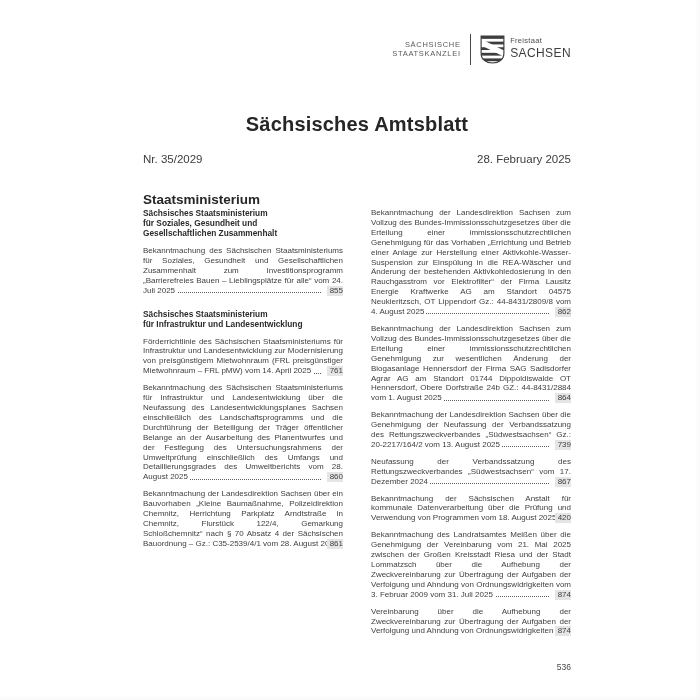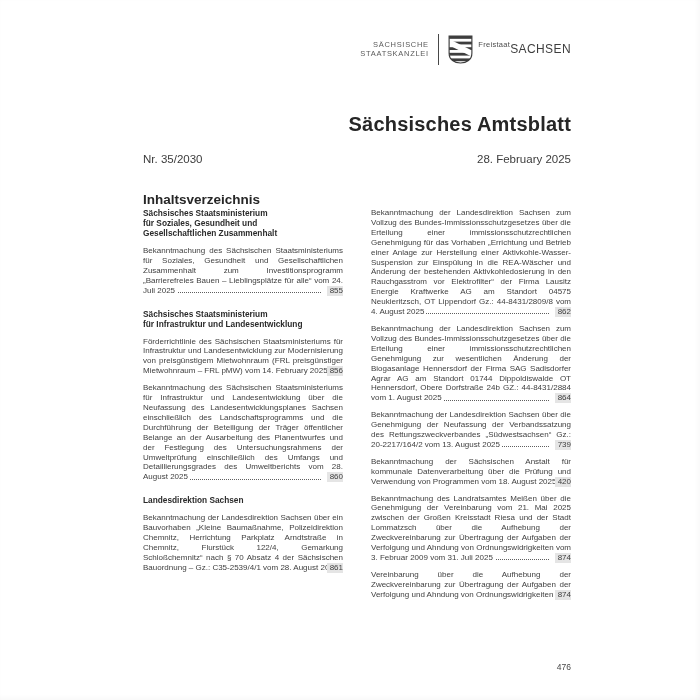--- a/index.html
+++ b/index.html
@@ -23,27 +23,27 @@
     height: 38px;
   }
   .agency {
     text-align: right;
     font-size: 7.5px; letter-spacing: 0.7px;
     color: #5a5a5a; line-height: 9.5px;
     margin-right: 9px;
   }
   .logo-divider { width: 1.5px; height: 31px; background: #474747; margin-right: 9px; }
   .coat { width: 25px; height: 29px; margin-right: 5px; flex: 0 0 auto; }
-  .state { display: flex; flex-direction: row; justify-content: center; }
+  .state { display: flex; flex-direction: column; justify-content: center; }
   .state-small { font-size: 7.5px; color: #4c4c4c; letter-spacing: 0.3px; line-height: 8px; }
   .state-large { font-size: 12px; color: #3e3e3e; letter-spacing: 0.4px; line-height: 16px; }
   
   .title {
     margin: 45px 0 0;
-    text-align: right;
+    text-align: center;
     font-size: 20px; font-weight: bold;
     color: #262626; letter-spacing: 0.2px;
   }
   .issue-row {
     display: flex; justify-content: space-between;
     font-size: 11.5px; color: #3c3c3c;
     margin-top: 17px;
   }
   .toc-heading {
     font-size: 13.5px; font-weight: bold; color: #262626;
@@ -110,44 +110,44 @@
     </svg>
     <div class="state">
       <div class="state-small">Freistaat</div>
       <div class="state-large">SACHSEN</div>
     </div>
   </header>
 
   <h1 class="title">Sächsisches Amtsblatt</h1>
 
   <div class="issue-row">
-    <span>Nr. 35/2030</span>
+    <span>Nr. 35/2029</span>
     <span>28. February 2025</span>
   </div>
 
-  <h2 class="toc-heading">Inhaltsverzeichnis</h2>
+  <h2 class="toc-heading">Staatsministerium</h2>
 
   <div class="columns" id="toc-columns">
       <div class="toc-col">
         <div class="sec-heading">Sächsisches Staatsministerium
 für Soziales, Gesundheit und
 Gesellschaftlichen Zusammenhalt</div>
         <div class="entry"><span class="txt">Bekanntmachung des Sächsischen Staatsministeriums für Soziales, Gesundheit und Gesellschaftlichen Zusammenhalt zum Investitionsprogramm „Barrierefreies Bauen – Lieblingsplätze für alle“ vom 24. Juli 2025</span><span class="leader"></span><span class="num">855</span></div>
         <div class="sec-heading">Sächsisches Staatsministerium
 für Infrastruktur und Landesentwicklung</div>
-        <div class="entry"><span class="txt">Förderrichtlinie des Sächsischen Staatsministeriums für Infrastruktur und Landesentwicklung zur Modernisierung von preisgünstigem Mietwohnraum (FRL preisgünstiger Mietwohnraum – FRL pMW) vom 14. February 2025</span><span class="leader"></span><span class="num">856</span></div>
+        <div class="entry"><span class="txt">Förderrichtlinie des Sächsischen Staatsministeriums für Infrastruktur und Landesentwicklung zur Modernisierung von preisgünstigem Mietwohnraum (FRL preisgünstiger Mietwohnraum – FRL pMW) vom 14. April 2025</span><span class="leader"></span><span class="num">761</span></div>
         <div class="entry"><span class="txt">Bekanntmachung des Sächsischen Staatsministeriums für Infrastruktur und Landesentwicklung über die Neufassung des Landesentwicklungsplanes Sachsen einschließlich des Landschaftsprogramms und die Durchführung der Beteiligung der Träger öffentlicher Belange an der Ausarbeitung des Planentwurfes und der Festlegung des Untersuchungsrahmens der Umweltprüfung einschließlich des Umfangs und Detaillierungsgrades des Umweltberichts vom 28. August 2025</span><span class="leader"></span><span class="num">860</span></div>
-        <div class="sec-heading">Landesdirektion Sachsen</div>
         <div class="entry"><span class="txt">Bekanntmachung der Landesdirektion Sachsen über ein Bauvorhaben „Kleine Baumaßnahme, Polizeidirektion Chemnitz, Herrichtung Parkplatz Arndtstraße in Chemnitz, Flurstück 122/4, Gemarkung Schloßchemnitz“ nach § 70 Absatz 4 der Sächsischen Bauordnung – Gz.: C35-2539/4/1 vom 28. August 2025</span><span class="leader"></span><span class="num">861</span></div>
       </div>
       <div class="toc-col">
         <div class="entry"><span class="txt">Bekanntmachung der Landesdirektion Sachsen zum Vollzug des Bundes-Immissionsschutzgesetzes über die Erteilung einer immissionsschutzrechtlichen Genehmigung für das Vorhaben „Errichtung und Betrieb einer Anlage zur Herstellung einer Aktivkohle-Wasser-Suspension zur Einspülung in die REA-Wäscher und Änderung der bestehenden Aktivkohledosierung in den Rauchgasstrom vor Elektrofilter“ der Firma Lausitz Energie Kraftwerke AG am Standort 04575 Neukieritzsch, OT Lippendorf Gz.: 44-8431/2809/8 vom 4. August 2025</span><span class="leader"></span><span class="num">862</span></div>
         <div class="entry"><span class="txt">Bekanntmachung der Landesdirektion Sachsen zum Vollzug des Bundes-Immissionsschutzgesetzes über die Erteilung einer immissionsschutzrechtlichen Genehmigung zur wesentlichen Änderung der Biogasanlage Hennersdorf der Firma SAG Sadisdorfer Agrar AG am Standort 01744 Dippoldiswalde OT Hennersdorf, Obere Dorfstraße 24b GZ.: 44-8431/2884 vom 1. August 2025</span><span class="leader"></span><span class="num">864</span></div>
         <div class="entry"><span class="txt">Bekanntmachung der Landesdirektion Sachsen über die Genehmigung der Neufassung der Verbandssatzung des Rettungszweckverbandes „Südwestsachsen“ Gz.: 20-2217/164/2 vom 13. August 2025</span><span class="leader"></span><span class="num">739</span></div>
+        <div class="entry"><span class="txt">Neufassung der Verbandssatzung des Rettungszweckverbandes „Südwestsachsen“ vom 17. Dezember 2024</span><span class="leader"></span><span class="num">867</span></div>
         <div class="entry"><span class="txt">Bekanntmachung der Sächsischen Anstalt für kommunale Datenverarbeitung über die Prüfung und Verwendung von Programmen vom 18. August 2025</span><span class="leader"></span><span class="num">420</span></div>
         <div class="entry"><span class="txt">Bekanntmachung des Landratsamtes Meißen über die Genehmigung der Vereinbarung vom 21. Mai 2025 zwischen der Großen Kreisstadt Riesa und der Stadt Lommatzsch über die Aufhebung der Zweckvereinbarung zur Übertragung der Aufgaben der Verfolgung und Ahndung von Ordnungswidrigkeiten vom 3. Februar 2009 vom 31. Juli 2025</span><span class="leader"></span><span class="num">874</span></div>
         <div class="entry"><span class="txt">Vereinbarung über die Aufhebung der Zweckvereinbarung zur Übertragung der Aufgaben der Verfolgung und Ahndung von Ordnungswidrigkeiten</span><span class="leader"></span><span class="num">874</span></div>
       </div>
     </div>
 
-  <div class="page-num">476</div>
+  <div class="page-num">536</div>
 
 </div>
 
 </body></html>

